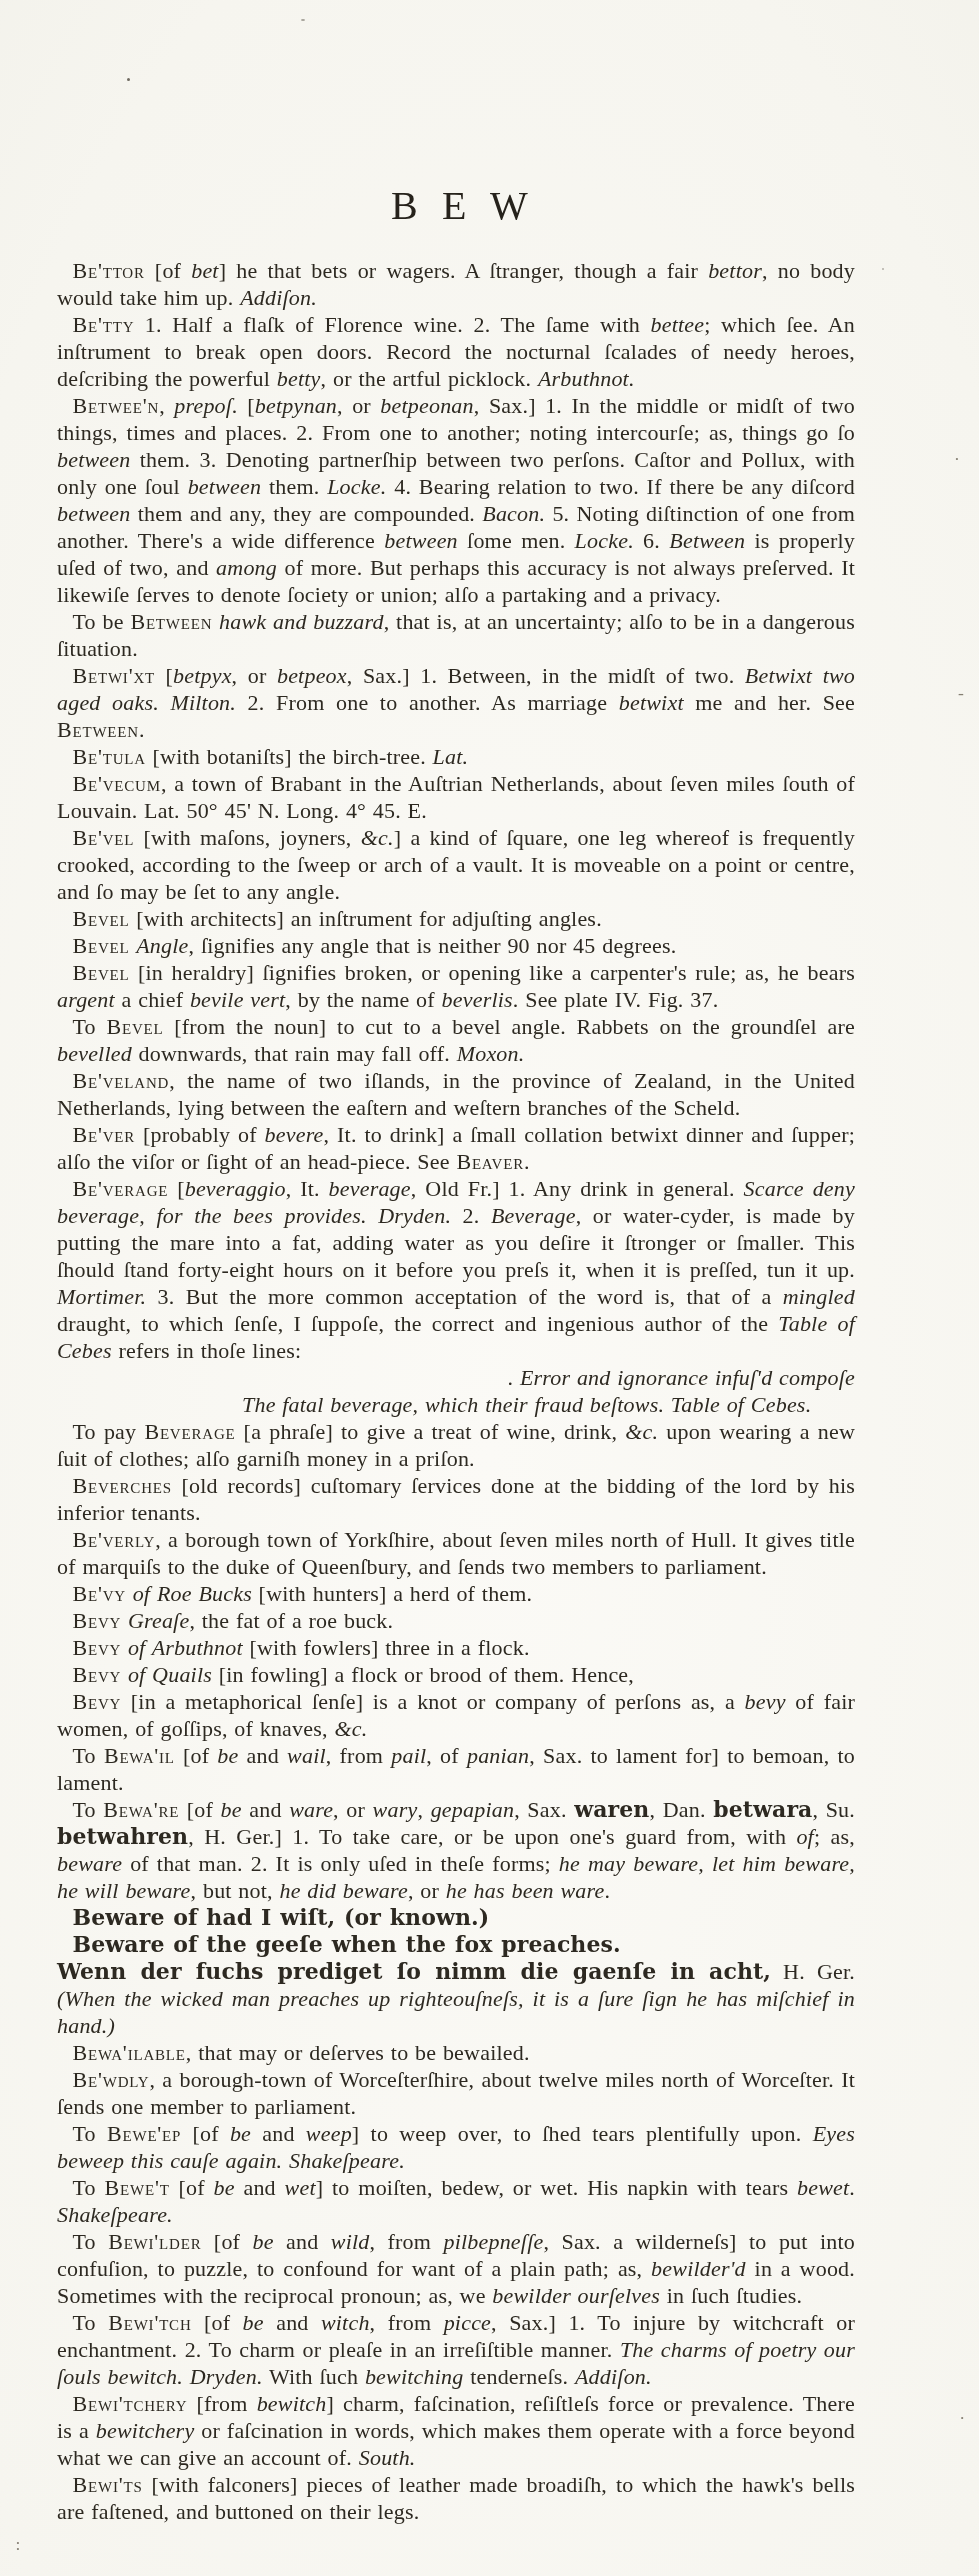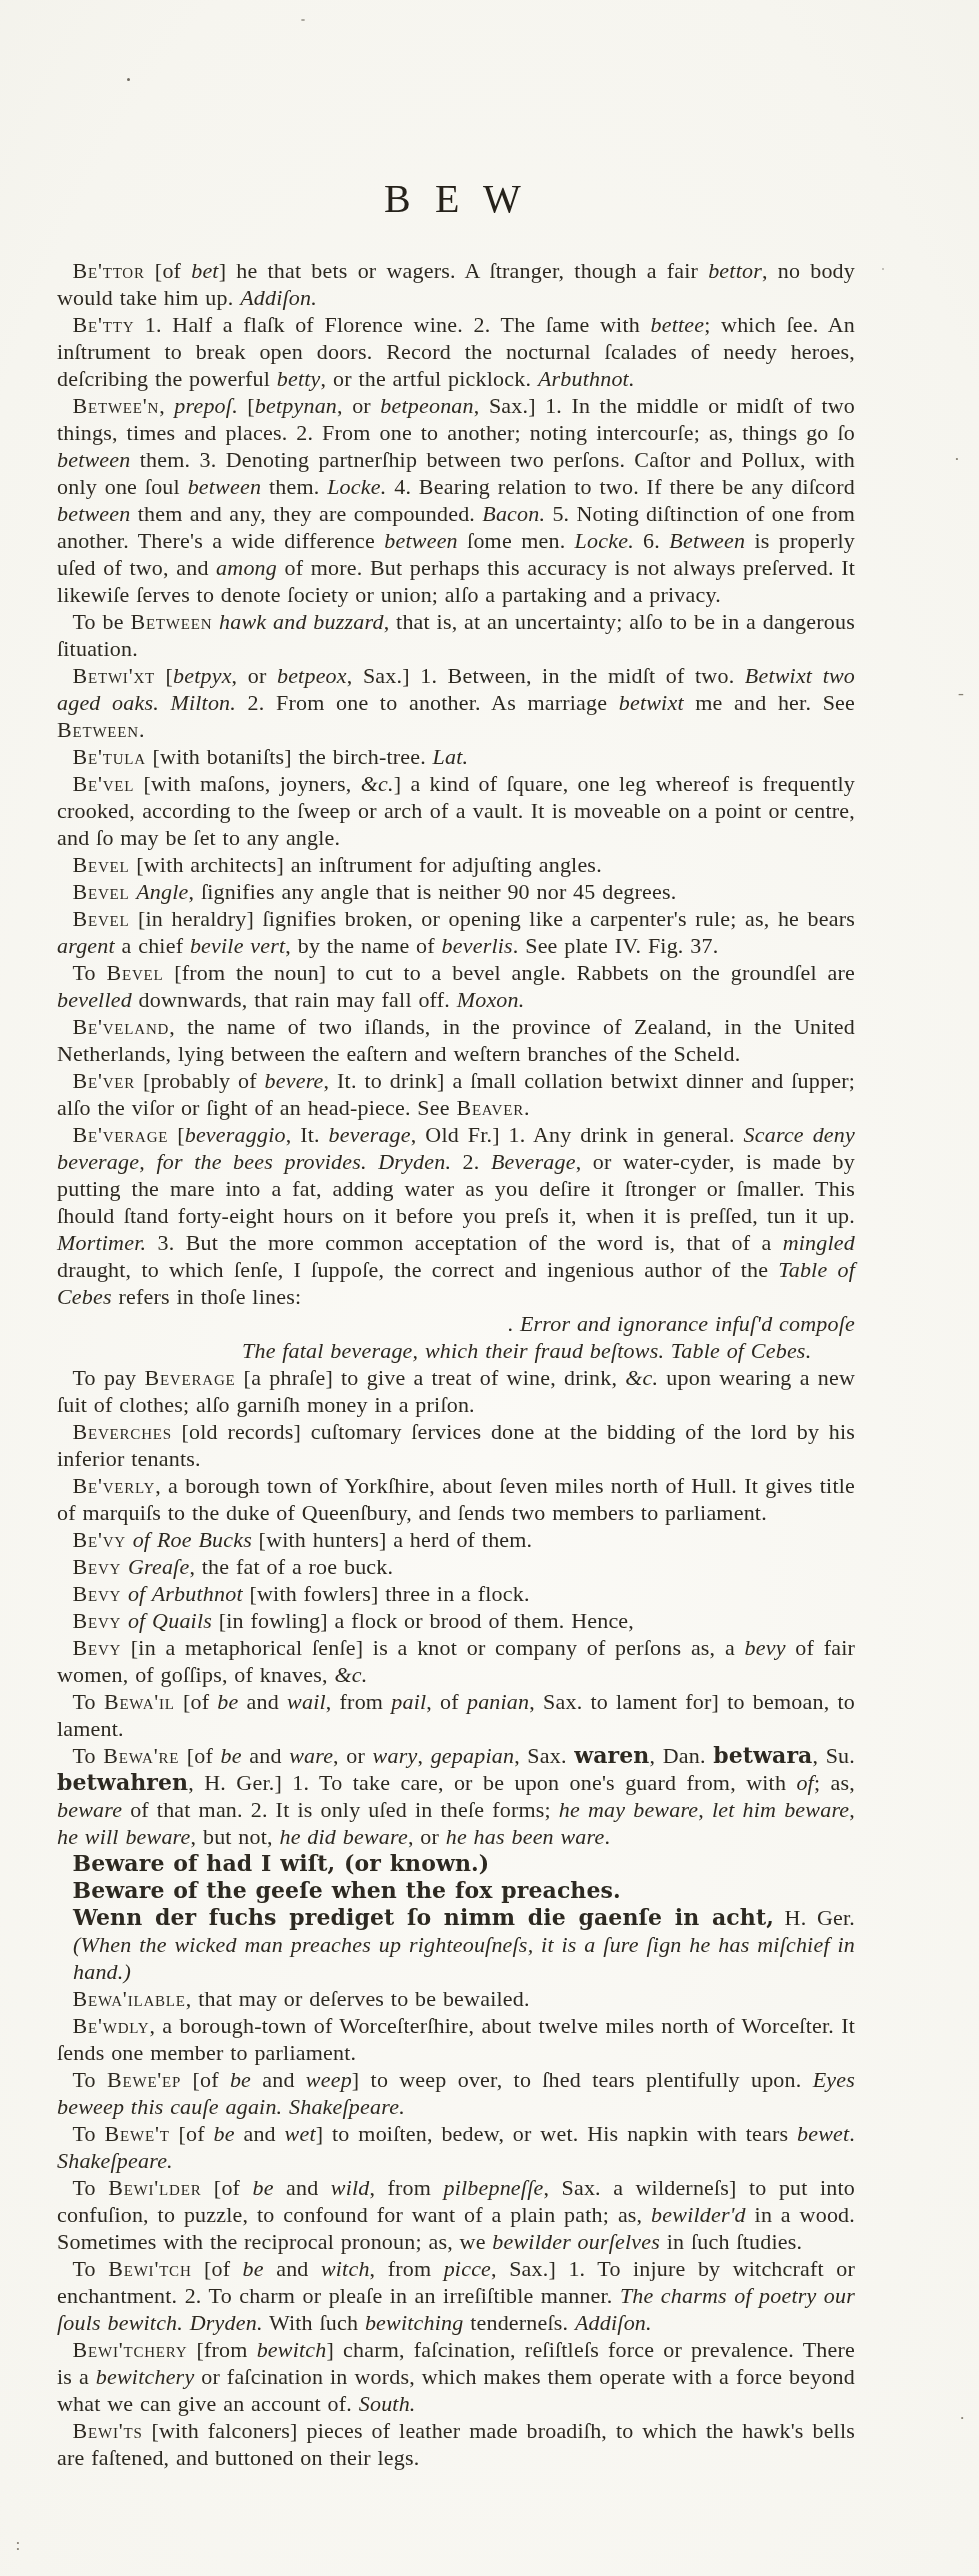--- a/index.html
+++ b/index.html
@@ -5,32 +5,32 @@
   html,body{margin:0;padding:0;background:#e7e5de;}
   .page{
     position:relative;
     width:979px;height:3230px;
     background:radial-gradient(ellipse 120% 90% at 50% 45%, #fbfaf6 0%, #f6f5ef 55%, #ecebe2 100%);
     color:#2d2921;
     font-family:"Liberation Serif","DejaVu Serif",serif;
     overflow:hidden;
   }
   .header{
-    position:absolute;top:175px;left:57px;width:798px;margin:0;
+    position:absolute;top:175px;left:57px;width:798px;margin:7px;
     text-align:center;font-size:40px;font-weight:normal;
     letter-spacing:7.2px;color:#26221b;
   }
   .text-block{
     position:absolute;top:257px;left:57px;width:798px;
     font-size:22px;line-height:27px;
     text-align:justify;
     letter-spacing:0.2px;word-spacing:1px;
   }
   .para{margin:0;text-indent:15.5px;}
-  .para.noindent{text-indent:0;margin-left:16px;}
+  .para.noindent{text-indent:0;}
   .para.verse1{text-align:right;text-indent:0;padding-left:222px;}
   .para.verse2{text-align:left;text-indent:0;padding-left:185px;}
   .seg-n{font-style:normal;}
   .seg-i{font-style:italic;}
   .seg-sc{font-variant:small-caps;letter-spacing:0.8px;font-family:Liberation Serif, serif;}
   .seg-bl{font-family:"DejaVu Serif",serif;font-weight:bold;letter-spacing:0.1px;}
   .margin-mark{
     position:absolute;color:#857f73;font-size:17.5px;
     font-family:"Liberation Serif",serif;
   }
@@ -46,20 +46,21 @@
 
   <h1 class="header">B E W</h1>
 
   <div class="text-block">
       <p class="para"><span class="seg-sc">Be'ttor</span><span class="seg-n"> [of </span><span class="seg-i">bet</span><span class="seg-n">] he that bets or wagers. A ſtranger, though a fair </span><span class="seg-i">bettor</span><span class="seg-n">, no body would take him up. </span><span class="seg-i">Addiſon.</span></p>
       <p class="para"><span class="seg-sc">Be'tty</span><span class="seg-n"> 1. Half a flaſk of Florence wine. 2. The ſame with </span><span class="seg-i">bettee</span><span class="seg-n">; which ſee. An inſtrument to break open doors. Record the nocturnal ſcalades of needy heroes, deſcribing the powerful </span><span class="seg-i">betty</span><span class="seg-n">, or the artful picklock. </span><span class="seg-i">Arbuthnot.</span></p>
       <p class="para"><span class="seg-sc">Betwee'n</span><span class="seg-n">, </span><span class="seg-i">prepoſ.</span><span class="seg-n"> [</span><span class="seg-i">betpynan</span><span class="seg-n">, or </span><span class="seg-i">betpeonan</span><span class="seg-n">, Sax.] 1. In the middle or midſt of two things, times and places. 2. From one to another; noting intercourſe; as, things go ſo </span><span class="seg-i">between</span><span class="seg-n"> them. 3. Denoting partnerſhip between two perſons. Caſtor and Pollux, with only one ſoul </span><span class="seg-i">between</span><span class="seg-n"> them. </span><span class="seg-i">Locke.</span><span class="seg-n"> 4. Bearing relation to two. If there be any diſcord </span><span class="seg-i">between</span><span class="seg-n"> them and any, they are compounded. </span><span class="seg-i">Bacon.</span><span class="seg-n"> 5. Noting diſtinction of one from another. There's a wide difference </span><span class="seg-i">between</span><span class="seg-n"> ſome men. </span><span class="seg-i">Locke.</span><span class="seg-n"> 6. </span><span class="seg-i">Between</span><span class="seg-n"> is properly uſed of two, and </span><span class="seg-i">among</span><span class="seg-n"> of more. But perhaps this accuracy is not always preſerved. It likewiſe ſerves to denote ſociety or union; alſo a partaking and a privacy.</span></p>
       <p class="para"><span class="seg-n">To be </span><span class="seg-sc">Between</span><span class="seg-n"> </span><span class="seg-i">hawk and buzzard</span><span class="seg-n">, that is, at an uncertainty; alſo to be in a dangerous ſituation.</span></p>
       <p class="para"><span class="seg-sc">Betwi'xt</span><span class="seg-n"> [</span><span class="seg-i">betpyx</span><span class="seg-n">, or </span><span class="seg-i">betpeox</span><span class="seg-n">, Sax.] 1. Between, in the midſt of two. </span><span class="seg-i">Betwixt two aged oaks.</span><span class="seg-n"> </span><span class="seg-i">Milton.</span><span class="seg-n"> 2. From one to another. As marriage </span><span class="seg-i">betwixt</span><span class="seg-n"> me and her. See </span><span class="seg-sc">Between</span><span class="seg-n">.</span></p>
       <p class="para"><span class="seg-sc">Be'tula</span><span class="seg-n"> [with botaniſts] the birch-tree. </span><span class="seg-i">Lat.</span></p>
+      <p class="para"><span class="seg-sc">Be'vecum</span><span class="seg-n">, a town of Brabant in the Auſtrian Netherlands, about ſeven miles ſouth of Louvain. Lat. 50° 45' N. Long. 4° 45. E.</span></p>
       <p class="para"><span class="seg-sc">Be'vel</span><span class="seg-n"> [with maſons, joyners, </span><span class="seg-i">&amp;c.</span><span class="seg-n">] a kind of ſquare, one leg whereof is frequently crooked, according to the ſweep or arch of a vault. It is moveable on a point or centre, and ſo may be ſet to any angle.</span></p>
       <p class="para"><span class="seg-sc">Bevel</span><span class="seg-n"> [with architects] an inſtrument for adjuſting angles.</span></p>
       <p class="para"><span class="seg-sc">Bevel</span><span class="seg-n"> </span><span class="seg-i">Angle</span><span class="seg-n">, ſignifies any angle that is neither 90 nor 45 degrees.</span></p>
       <p class="para"><span class="seg-sc">Bevel</span><span class="seg-n"> [in heraldry] ſignifies broken, or opening like a carpenter's rule; as, he bears </span><span class="seg-i">argent</span><span class="seg-n"> a chief </span><span class="seg-i">bevile vert</span><span class="seg-n">, by the name of </span><span class="seg-i">beverlis</span><span class="seg-n">. See plate IV. Fig. 37.</span></p>
       <p class="para"><span class="seg-n">To </span><span class="seg-sc">Bevel</span><span class="seg-n"> [from the noun] to cut to a bevel angle. Rabbets on the groundſel are </span><span class="seg-i">bevelled</span><span class="seg-n"> downwards, that rain may fall off. </span><span class="seg-i">Moxon.</span></p>
       <p class="para"><span class="seg-sc">Be'veland</span><span class="seg-n">, the name of two iſlands, in the province of Zealand, in the United Netherlands, lying between the eaſtern and weſtern branches of the Scheld.</span></p>
       <p class="para"><span class="seg-sc">Be'ver</span><span class="seg-n"> [probably of </span><span class="seg-i">bevere</span><span class="seg-n">, It. to drink] a ſmall collation betwixt dinner and ſupper; alſo the viſor or ſight of an head-piece. See </span><span class="seg-sc">Beaver</span><span class="seg-n">.</span></p>
       <p class="para"><span class="seg-sc">Be'verage</span><span class="seg-n"> [</span><span class="seg-i">beveraggio</span><span class="seg-n">, It. </span><span class="seg-i">beverage</span><span class="seg-n">, Old Fr.] 1. Any drink in general. </span><span class="seg-i">Scarce deny beverage, for the bees provides.</span><span class="seg-n"> </span><span class="seg-i">Dryden.</span><span class="seg-n"> 2. </span><span class="seg-i">Beverage</span><span class="seg-n">, or water-cyder, is made by putting the mare into a fat, adding water as you deſire it ſtronger or ſmaller. This ſhould ſtand forty-eight hours on it before you preſs it, when it is preſſed, tun it up. </span><span class="seg-i">Mortimer.</span><span class="seg-n"> 3. But the more common acceptation of the word is, that of a </span><span class="seg-i">mingled</span><span class="seg-n"> draught, to which ſenſe, I ſuppoſe, the correct and ingenious author of the </span><span class="seg-i">Table of Cebes</span><span class="seg-n"> refers in thoſe lines:</span></p>
       <p class="para verse1"><span class="seg-n">. </span><span class="seg-i">Error and ignorance infuſ'd compoſe</span></p>
       <p class="para verse2"><span class="seg-i">The fatal beverage, which their fraud beſtows. </span><span class="seg-i">Table of Cebes.</span></p>

